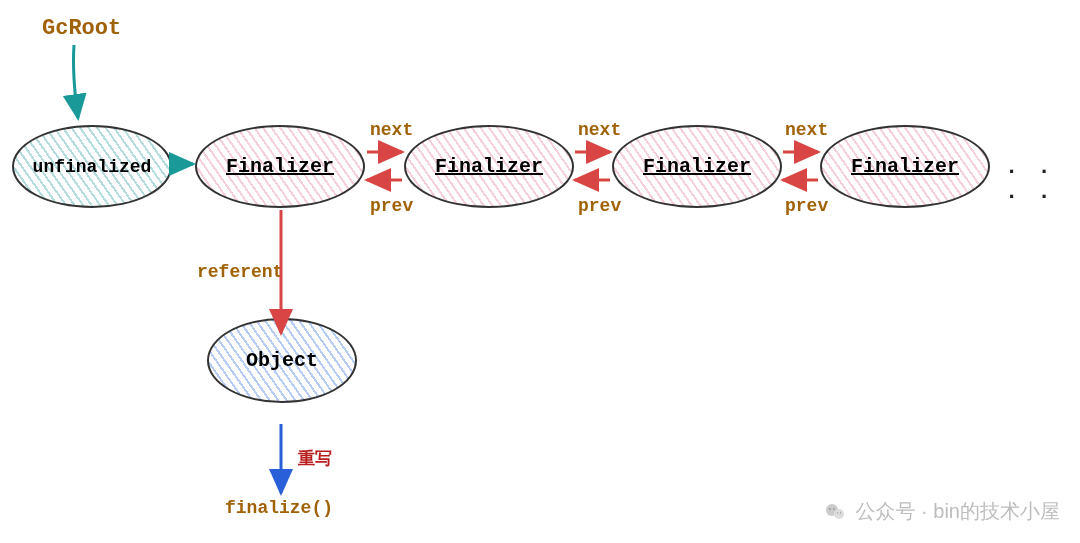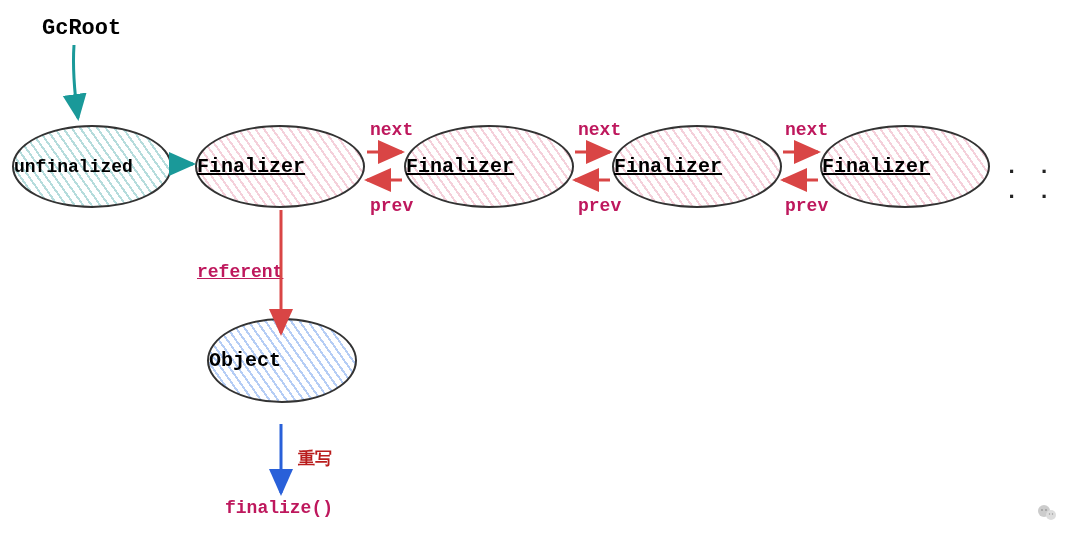--- a/index.html
+++ b/index.html
@@ -1,33 +1,33 @@
 <!DOCTYPE html>
 <html><head>
 <meta charset="utf-8">
 <style>
   * { margin: 0; padding: 0; box-sizing: border-box; }
   html, body { width: 1080px; height: 543px; background: #ffffff; position: relative; overflow: hidden; font-family: "Courier New", monospace; }
   
-  .node-ellipse { position: absolute; border: 2px solid #333; border-radius: 50%; display: flex; align-items: center; font-weight: bold; }
+  .node-ellipse { position: absolute; border: 2px solid #333; border-radius: 50%; display: flex; align-items: center; justify-content: center; font-weight: bold; }
   
   .hatch-teal {
     background-image: repeating-linear-gradient(55deg, rgba(43,155,155,0.35) 0, rgba(43,155,155,0.35) 2px, transparent 2px, transparent 7px);
   }
   .hatch-pink {
     background-image: repeating-linear-gradient(55deg, rgba(225,120,150,0.35) 0, rgba(225,120,150,0.35) 2px, transparent 2px, transparent 7px);
     text-decoration: underline;
   }
   .hatch-blue {
     background-image: repeating-linear-gradient(55deg, rgba(70,130,230,0.4) 0, rgba(70,130,230,0.4) 2px, transparent 2px, transparent 7px);
   }
   
   .label { position: absolute; font-weight: bold; font-size: 18px; }
-  .teal { color: #000000; }
-  .red { color: #be185d; }
+  .teal { color: #a16207; }
+  .red { color: #a16207; }
   .blue { color: #b91c1c; }
   .black { color: #222; }
   
   svg.overlay { position: absolute; top: 0; left: 0; width: 1080px; height: 543px; pointer-events: none; }
   
   .watermark { position: absolute; right: 20px; bottom: 18px; color: #bdbdbd; font-family: sans-serif; font-size: 20px; display: flex; align-items: center; gap: 8px; }
   .watermark .icon { width: 24px; height: 24px; }
 </style>
 </head>
 <body>
@@ -53,21 +53,21 @@
 
 <div class="label black" style="left:1005px; top:155px; font-size:22px; letter-spacing:3px;">. . . .</div>
 
 <div class="label red" style="left:370px; top:120px;">next</div>
 <div class="label red" style="left:370px; top:196px;">prev</div>
 <div class="label red" style="left:578px; top:120px;">next</div>
 <div class="label red" style="left:578px; top:196px;">prev</div>
 <div class="label red" style="left:785px; top:120px;">next</div>
 <div class="label red" style="left:785px; top:196px;">prev</div>
 
-<div class="label red" style="left:197px; top:262px;text-decoration:underline;">referent</div>
+<div class="label red" style="left:197px; top:262px;">referent</div>
 
 <div class="node-ellipse hatch-blue" style="left:207px; top:318px; width:150px; height:85px; font-size:20px;">
   <span>Object</span>
 </div>
 
 <div class="label blue" style="left:298px; top:447px; font-size:17px;">重写</div>
 
 <div class="label red" style="left:225px; top:498px;">finalize()</div>
 
 <svg class="overlay">
@@ -101,13 +101,14 @@
 
 <div class="watermark">
   <svg class="icon" viewBox="0 0 24 24">
     <circle cx="8" cy="10" r="6" fill="#ccc"></circle>
     <circle cx="15" cy="14" r="5" fill="#ddd"></circle>
     <circle cx="6" cy="9" r="0.9" fill="#999"></circle>
     <circle cx="10" cy="9" r="0.9" fill="#999"></circle>
     <circle cx="13.5" cy="13" r="0.7" fill="#999"></circle>
     <circle cx="16.5" cy="13" r="0.7" fill="#999"></circle>
   </svg>
+  <span>公众号 · bin的技术小屋</span>
 </div>
 
 </body></html>

